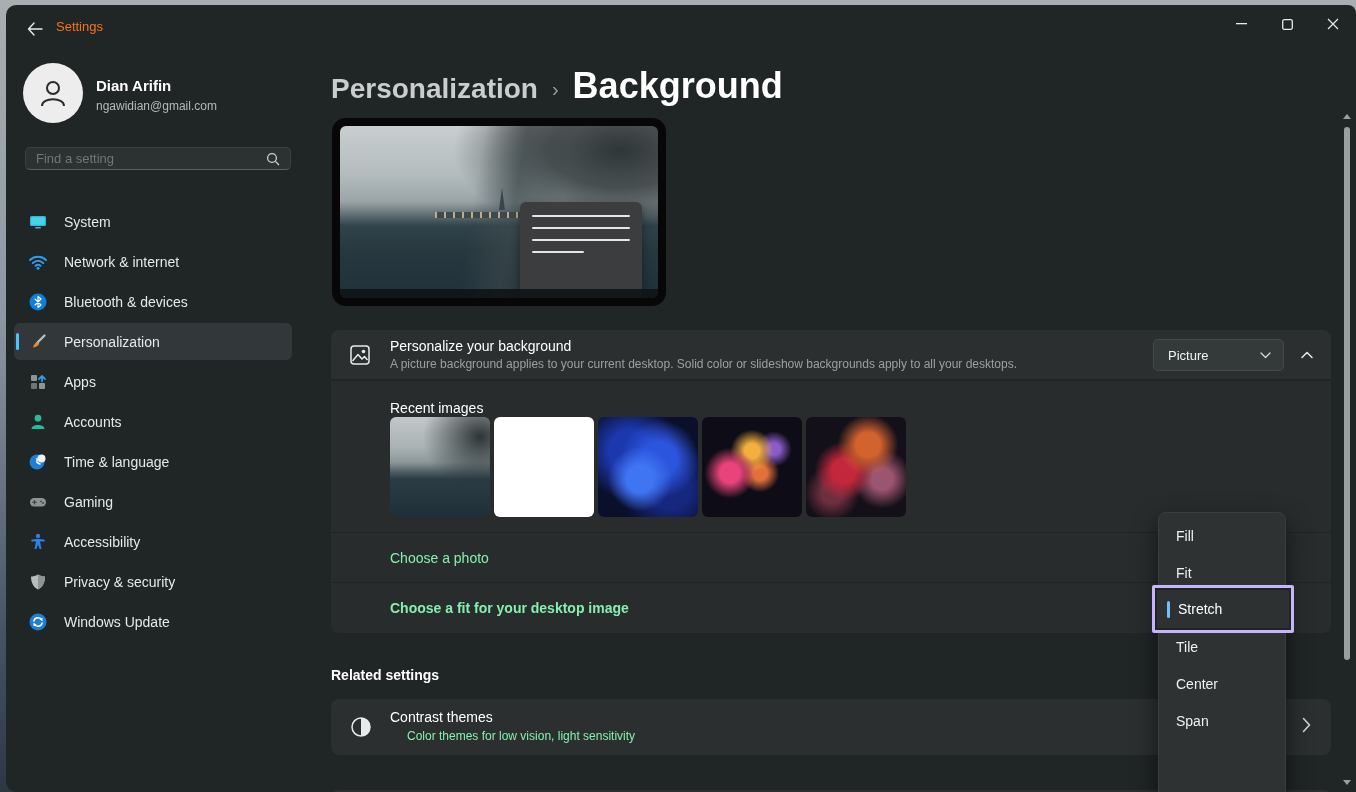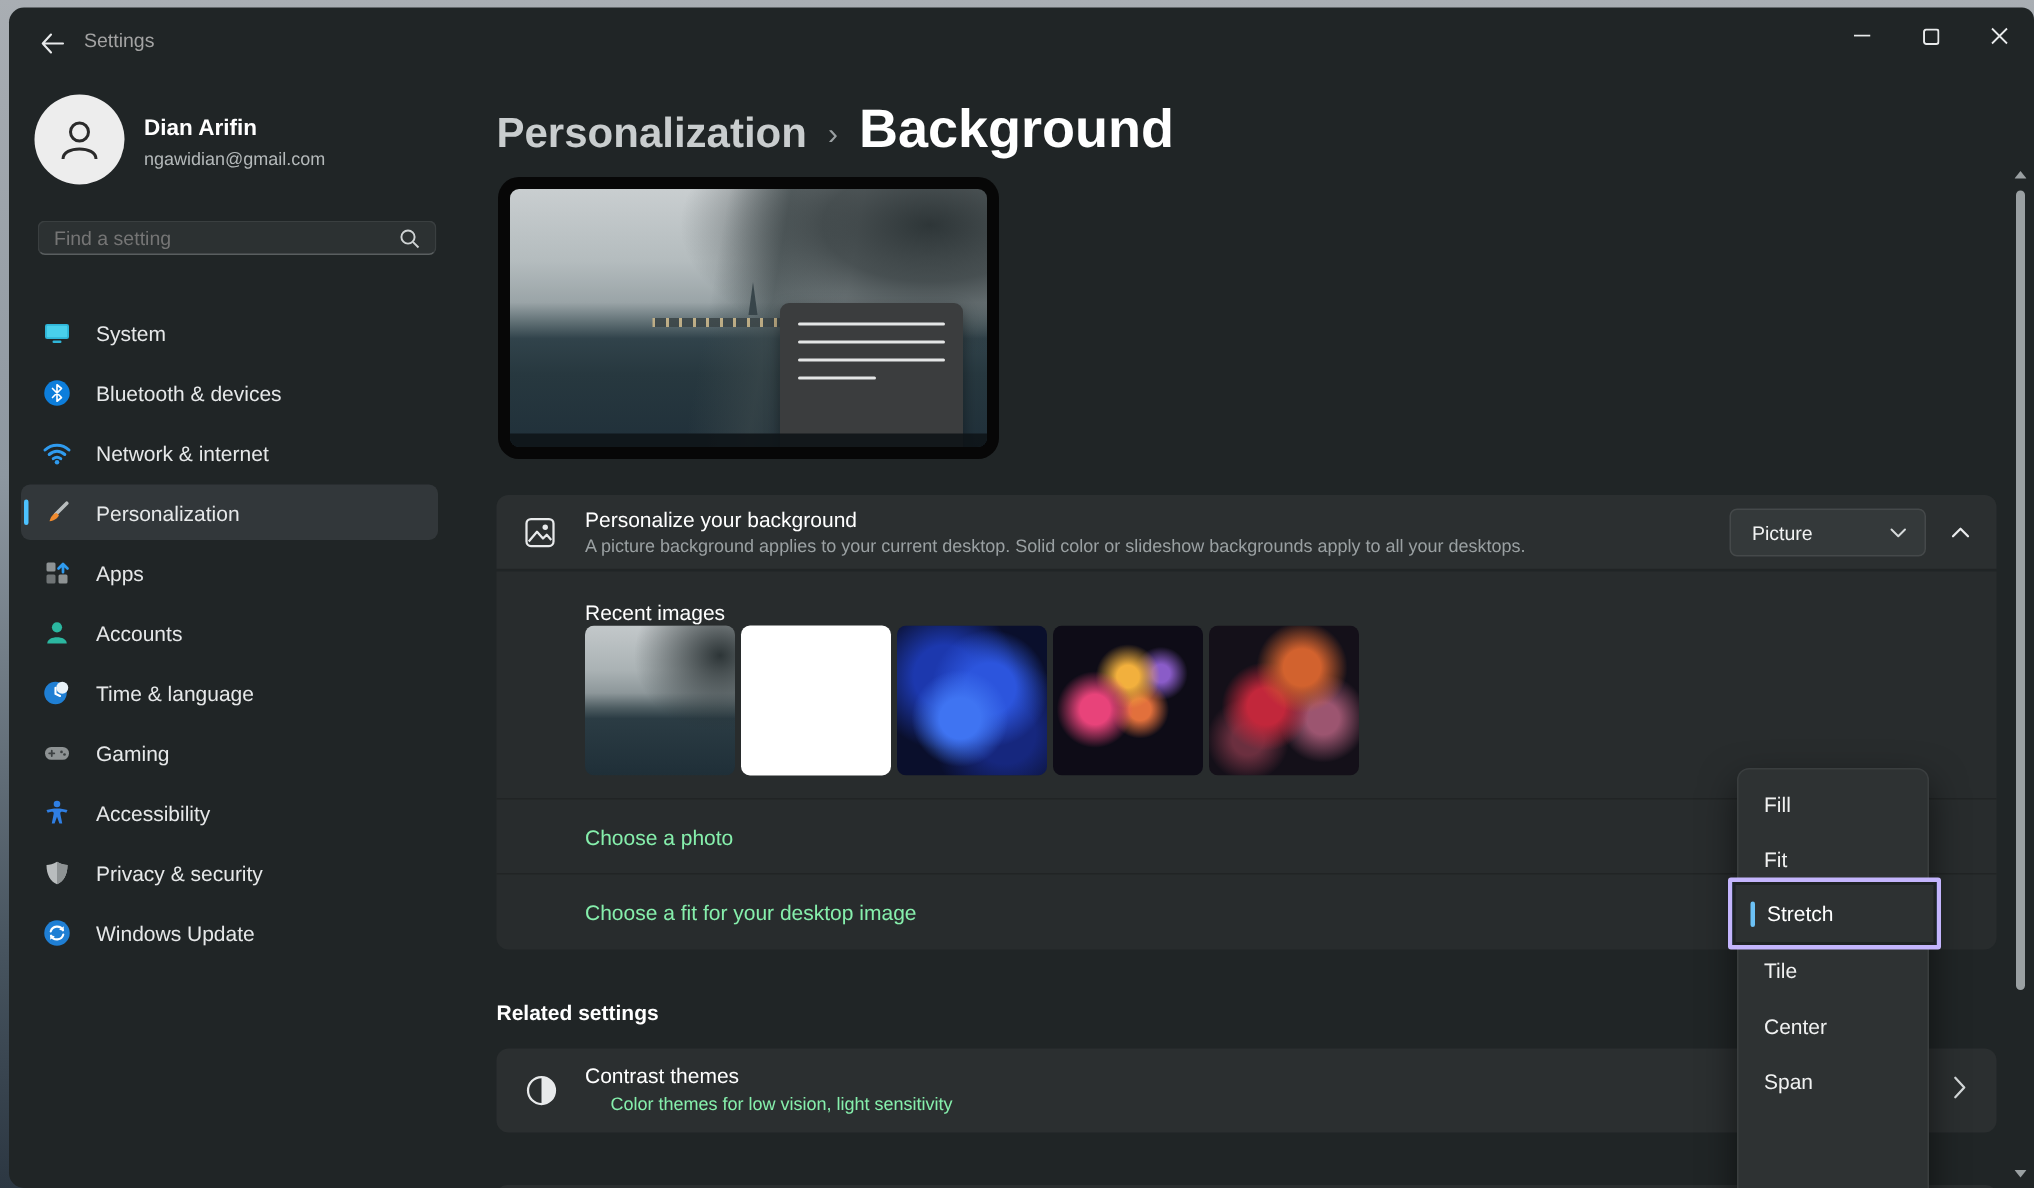--- a/index.html
+++ b/index.html
@@ -8,21 +8,21 @@
 
   .window {
     position:absolute; left:6px; top:5px; right:0; bottom:0;
     background:#202526; border-radius:10px 8px 0 10px; overflow:hidden;
     color:#e8eaeb;
   }
 
   
   .titlebar { position:absolute; left:0; top:0; right:0; height:48px; }
   .back-btn { position:absolute; left:12px; top:8px; width:34px; height:32px; border-radius:5px; display:flex; align-items:center; justify-content:center; }
-  .app-title { position:absolute; left:50px; top:14px; font-size:13px; color:#a3a3a3; }
+  .app-title { position:absolute; left:50px; top:14px; font-size:13px; color:#f97316; }
   .win-controls { position:absolute; right:0; top:0; height:42px; display:flex; }
   .win-btn { width:46px; height:38px; display:flex; align-items:center; justify-content:center; }
 
   
   .avatar { position:absolute; left:17px; top:58px; width:60px; height:60px; border-radius:50%; background:#ededed; display:flex; align-items:center; justify-content:center; }
   .profile-name { position:absolute; left:90px; top:72px; font-size:15px; font-weight:bold; color:#fff; }
   .profile-email { position:absolute; left:90px; top:94px; font-size:12px; color:#b4b9ba; }
 
   
   .search-box { position:absolute; left:19px; top:142px; width:266px; height:23px; background:#2c3132; border:1px solid #3a3f40; border-bottom:1px solid #5a5f60; border-radius:5px; display:flex; align-items:center; }
@@ -192,37 +192,37 @@
             <rect x="3.2" y="5.2" width="13.6" height="7.6" rx="0.8" fill="#49d0ec"></rect>
             <rect x="7" y="15" width="6" height="1.6" rx="0.8" fill="#2fb6d9"></rect>
           </svg>
       </span>
       <span>System</span>
     </div>
 
     <div class="side-item">
       <span class="side-icon">
         <svg width="20" height="20" viewBox="0 0 20 20">
-            <circle cx="10" cy="10" r="8.5" fill="#0d7edb"></circle>
-            <path d="M10 4.5 L13 7 L7 13 M7 7 L13 13 L10 15.5 L10 4.5" stroke="#fff" stroke-width="1.1" fill="none" stroke-linejoin="round" stroke-linecap="round"></path>
-          </svg>
-      </span>
-      <span>Bluetooth &amp; devices</span>
-    </div>
-
-    <div class="side-item">
-      <span class="side-icon">
-        <svg width="20" height="20" viewBox="0 0 20 20">
             <path d="M2 8 C6.5 3.8 13.5 3.8 18 8" stroke="#2f9bef" stroke-width="2" fill="none" stroke-linecap="round"></path>
             <path d="M4.8 11 C8 8.2 12 8.2 15.2 11" stroke="#2f9bef" stroke-width="2" fill="none" stroke-linecap="round"></path>
             <path d="M7.5 13.8 C9 12.6 11 12.6 12.5 13.8" stroke="#2f9bef" stroke-width="2" fill="none" stroke-linecap="round"></path>
             <circle cx="10" cy="16.2" r="1.5" fill="#2f9bef"></circle>
           </svg>
       </span>
       <span>Network &amp; internet</span>
+    </div>
+
+    <div class="side-item">
+      <span class="side-icon">
+        <svg width="20" height="20" viewBox="0 0 20 20">
+            <circle cx="10" cy="10" r="8.5" fill="#0d7edb"></circle>
+            <path d="M10 4.5 L13 7 L7 13 M7 7 L13 13 L10 15.5 L10 4.5" stroke="#fff" stroke-width="1.1" fill="none" stroke-linejoin="round" stroke-linecap="round"></path>
+          </svg>
+      </span>
+      <span>Bluetooth &amp; devices</span>
     </div>
 
     <div class="side-item selected">
       <span class="pill"></span>
       <span class="side-icon">
         <svg width="20" height="20" viewBox="0 0 20 20">
             <path d="M16.5 3.5 L9 11" stroke="#b9bdbe" stroke-width="2.4" stroke-linecap="round"></path>
             <path d="M9.8 10 C7.5 10.5 6 12 5 15.5 C8.5 15 10.5 13.5 11.3 11.5 Z" fill="#f08a2e"></path>
           </svg>
       </span>
@@ -364,21 +364,21 @@
       <div class="thumb bloom-blue"></div>
       <div class="thumb bloom-dark"></div>
       <div class="thumb ribbons"></div>
     </div>
 
     <div class="row-sep" style="top:151px;"></div>
     <div class="body-row" style="top:152px; height:49px;">
       <span class="row-label">Choose a photo</span>
     </div>
     <div class="row-sep" style="top:201px;"></div>
-    <div class="body-row" style="top:202px; height:50px;">
+    <div class="body-row" style="top:202px; height:50px;font-weight:bold;">
       <span class="row-label">Choose a fit for your desktop image</span>
     </div>
   </div>
 
   <div class="related-heading">Related settings</div>
   <div class="contrast-card">
     <span class="cc-icon">
       <svg width="24" height="24" viewBox="0 0 24 24">
           <circle cx="12" cy="12" r="9" stroke="#e8eaeb" stroke-width="1.5" fill="none"></circle>
           <path d="M12 3 A9 9 0 0 1 12 21 Z" fill="#e8eaeb"></path>

